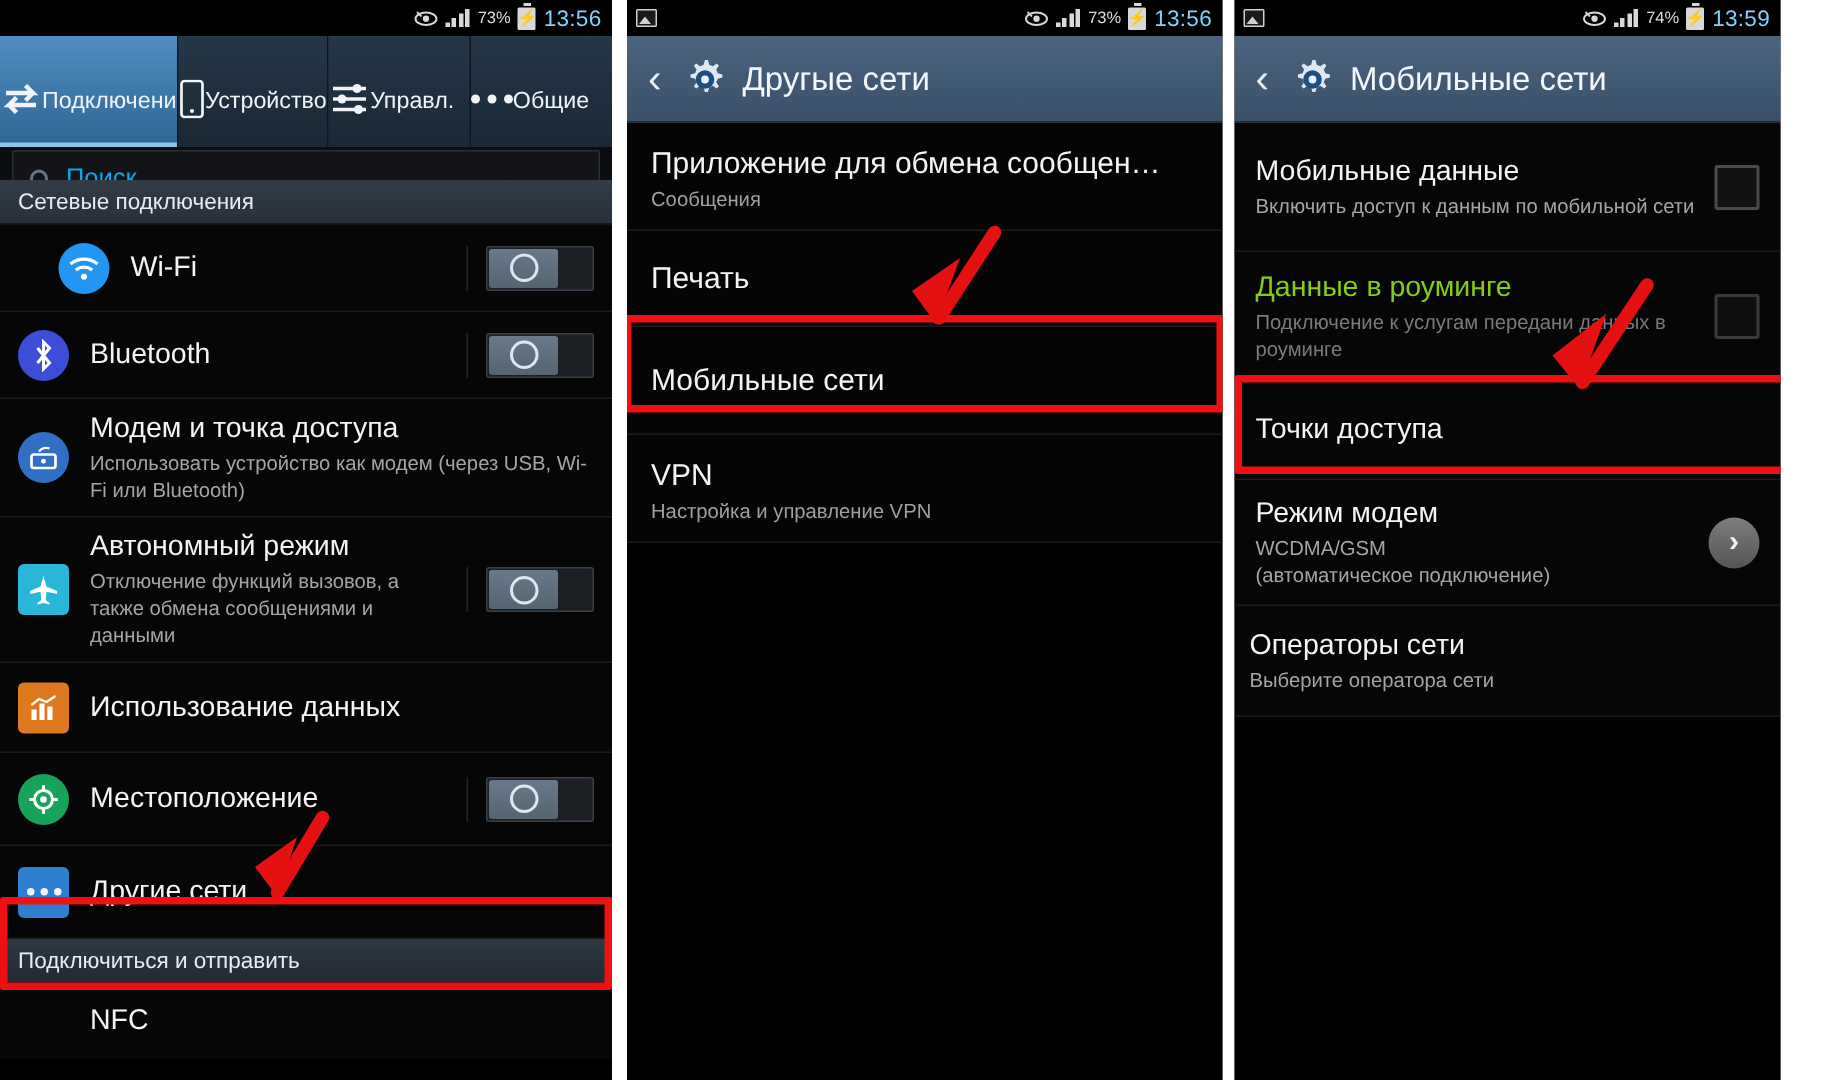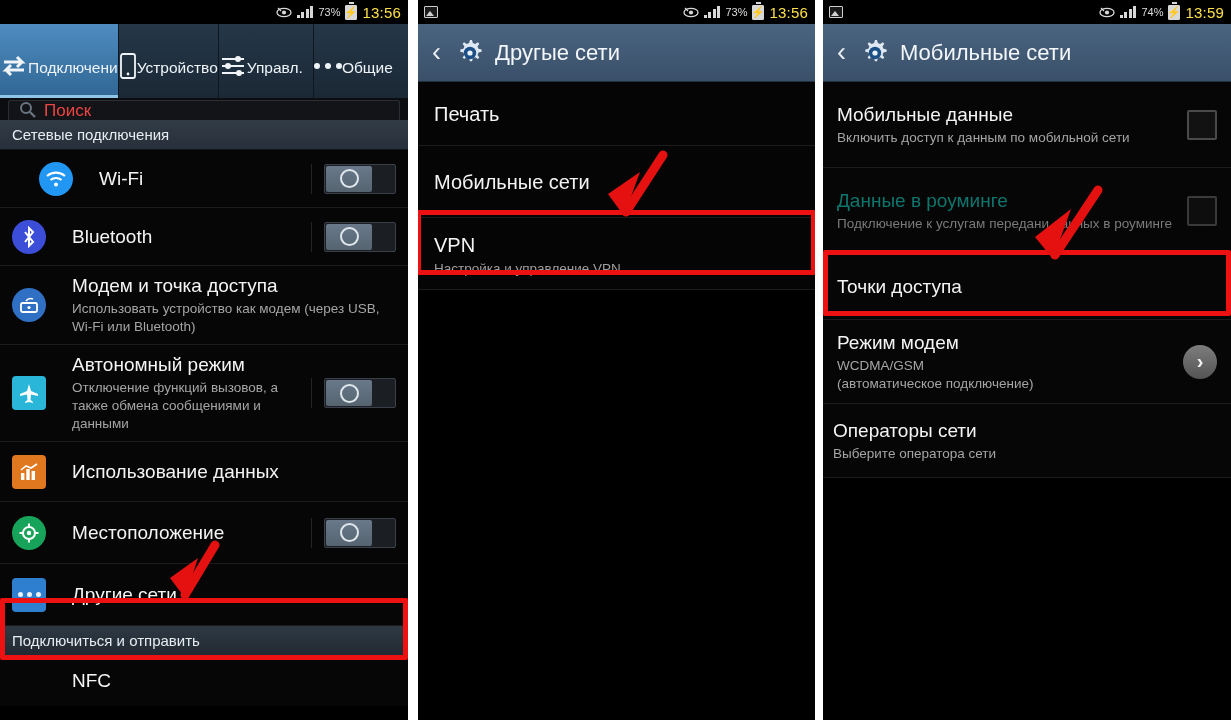--- a/index.html
+++ b/index.html
@@ -19,35 +19,35 @@
     position: relative;
     height: 720px;
     background: #000000;
     overflow: hidden;
     flex: 0 0 auto;
   }
   .panel-1 { width: 408px; }
   .gap { width: 10px; background: #ffffff; flex: 0 0 auto; height: 720px; }
   .panel-2 { width: 397px; }
   .gap2 { width: 8px; background: #ffffff; flex: 0 0 auto; height: 720px; }
-  .panel-3 { width: 408px; }
+  .panel-3 { width: 364px; }
 
   
   .statusbar {
     height: 24px;
     background: #000000;
     display: flex;
     align-items: center;
     padding: 0 7px 0 6px;
     color: #e8e8e8;
     font-size: 13px;
   }
   .sb-left { display: flex; align-items: center; gap: 4px; flex: 1; }
   .sb-right { display: flex; align-items: center; gap: 5px; }
-  .sb-time { font-size: 15px; color: #fde047; letter-spacing: .2px; }
+  .sb-time { font-size: 15px; color: #7dd3fc; letter-spacing: .2px; }
   .sb-pct { font-size: 11px; color: #dcdcdc; }
   .icon-pic {
     width: 14px; height: 12px; border: 1.5px solid #cfcfcf; border-radius: 1px;
     position: relative; background: #1a1a1a;
   }
   .icon-pic::after {
     content: ""; position: absolute; left: 1px; bottom: 1px;
     width: 0; height: 0;
     border-left: 4px solid transparent; border-right: 4px solid transparent;
     border-bottom: 5px solid #cfcfcf;
@@ -92,50 +92,49 @@
     color: #eef3f8; font-size: 15.5px; margin-top: 4px;
     white-space: nowrap; overflow: hidden; max-width: 100%;
   }
   .dots3 { display:flex; gap:5px; }
   .dots3 b { width:6px; height:6px; border-radius:50%; background:#eef3f8; display:block; }
 
   
   .searchwrap { background: #0b0d10; padding: 2px 8px 0 8px; height: 22px; overflow:hidden;}
   .searchbox {
     height: 30px; background:#121417; border:1px solid #2a2f36; border-radius:2px;
-    display:flex; align-items:flex-start; gap:8px; padding: 0 10px; color:#ef4444; font-size:17px;
+    display:flex; align-items:flex-end; gap:8px; padding: 0 10px; color:#0ea5e9; font-size:17px;
   }
 
   
   .sechead {
     background: linear-gradient(#323c47, #27303a);
     color: #e6ecf2; font-size: 15px;
     padding: 6px 12px; height: 30px; display:flex; align-items:center;
     border-bottom: 1px solid #10161c;
   }
   .sechead.alt { background: linear-gradient(#2e3943,#222a33); }
 
   
   .row {
     display: flex; align-items: center;
     padding: 8px 12px;
     border-bottom: 1px solid #1b1b1b;
     background: #060606;
     min-height: 58px;
     position: relative;
-    gap: 12px;
   }
   .row .ico {
     width: 34px; height: 34px; flex: 0 0 34px;
     margin-right: 14px; display:flex; align-items:center; justify-content:center;
     border-radius: 4px;
   }
   .row .txt { flex:1; min-width:0; }
   .row .title { color:#f4f4f4; font-size: 19px; line-height: 24px; }
-  .row .title.dim { color:#0f766e; }
+  .row .title.dim { color:#84cc16; }
   .row .sub { color:#a5a5a5; font-size: 13.5px; line-height: 18px; margin-top:2px; }
   .row .sub.dim { color:#7a7a7a; }
   .row.nodiv { border-bottom: none; }
 
   
   .toggle-cell { padding-left: 12px; margin-left: 8px; border-left: 1px solid #242424; display:flex; align-items:center;}
   .toggle {
     width: 72px; height: 30px; background: #1b1e22; border: 1px solid #3a4049;
     border-radius: 2px; position: relative;
   }
@@ -436,20 +435,24 @@
           <g fill="#dfe8f2">
             <path d="M15 2 l2 0 0.8 3.1 2.4 1 2.6-1.8 1.5 1.5 -1.8 2.6 1 2.4 3.1 0.8 0 2.1 -3.1 0.8 -1 2.4 1.8 2.6 -1.5 1.5 -2.6-1.8 -2.4 1 -0.8 3.1 -2.1 0 -0.8-3.1 -2.4-1 -2.6 1.8 -1.5-1.5 1.8-2.6 -1-2.4 -3.1-0.8 0-2.1 3.1-0.8 1-2.4 -1.8-2.6 1.5-1.5 2.6 1.8 2.4-1 z"></path>
           </g>
           <circle cx="15" cy="15" r="6.2" fill="#1b4f86"></circle>
           <circle cx="15" cy="15" r="2.6" fill="#eaf2fa"></circle>
         </svg>
       </span>
       <span class="title">Другые сети</span>
     </div>
 
+    <div class="prow" style="min-height:72px;">
+      <span class="title">Приложение для обмена сообщен…</span>
+      <span class="sub">Сообщения</span>
+    </div>
 
     <div class="prow" style="min-height:64px;">
       <span class="title">Печать</span>
     </div>
 
     <div class="prow" style="min-height:72px;">
       <span class="title">Мобильные сети</span>
     </div>
 
     <div class="prow" style="min-height:72px;">

